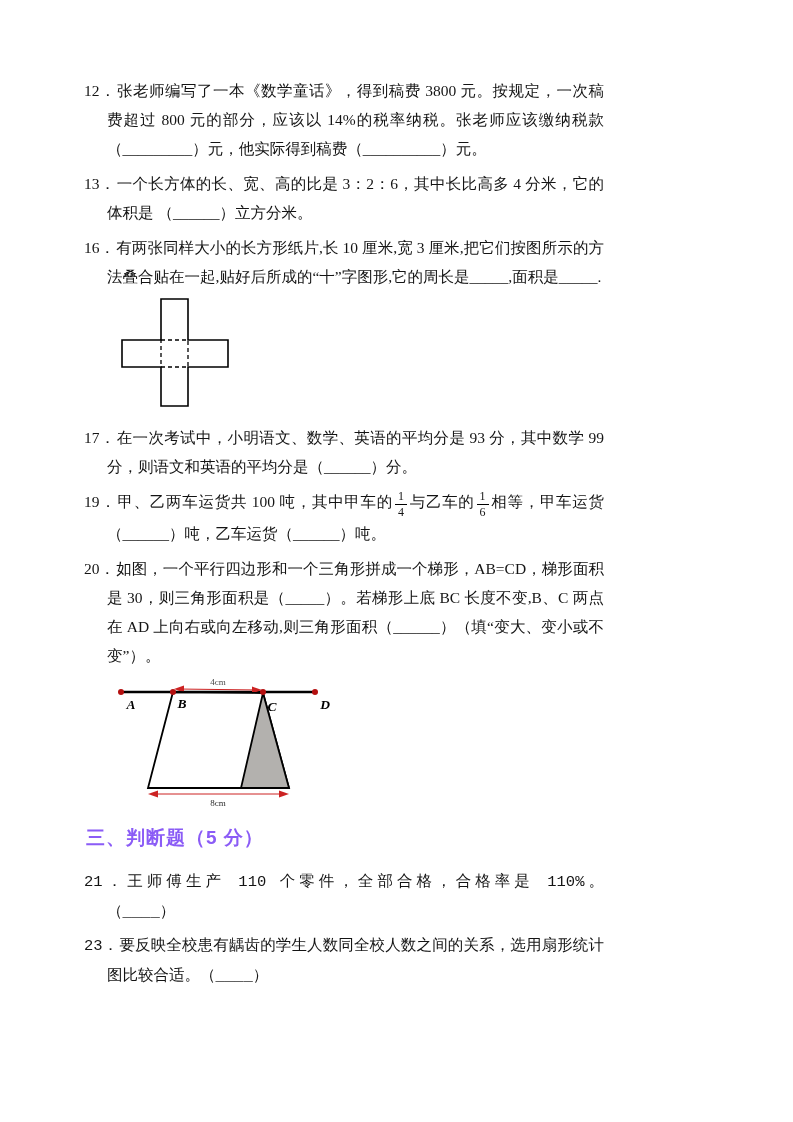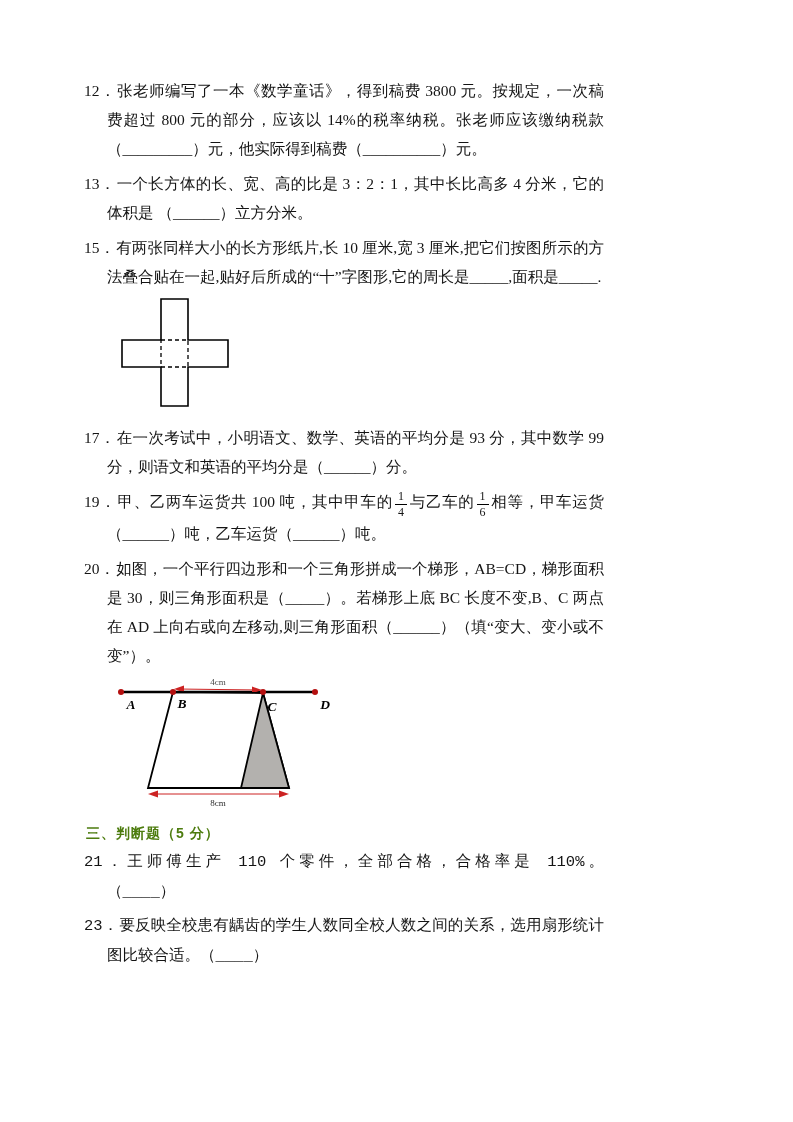--- a/index.html
+++ b/index.html
@@ -16,38 +16,38 @@
   .judge{line-height:30px;margin-bottom:4px;font-family:Liberation Mono, monospace;}
   .frac{display:inline-block;vertical-align:-0.55em;text-align:center;line-height:1;margin:0 2px;text-indent:0;}
   .frac .fn{display:block;font-size:12px;line-height:1.12;padding:0 3px;border-bottom:1px solid #000;}
   .frac .fd{display:block;font-size:12px;line-height:1.2;padding:0 3px;}
   .frac.it{font-style:italic;}
   figure{margin:0;padding:0;}
   .fig-cross{margin:0 0 10px 36px;}
   .fig-trap{margin:6px 0 0 26px;}
   .section-heading{
     font-family:"Liberation Sans","DejaVu Sans",sans-serif;
-    font-size:14px;font-weight:700;color:#4d7c0f;
-    margin:10px 0 4px 2px;letter-spacing:1px;
+    font-size:19px;font-weight:700;color:#8b5cf6;
+    margin:10px 0 16px 2px;letter-spacing:1px;
   }
   .ptlabel{font-family:"Liberation Serif","DejaVu Serif",serif;font-weight:700;font-style:italic;}
 </style>
 </head>
 <body>
 
 <div class="page">
   <div class="content">
 
     <div class="q"><span class="qnum">12．</span><span>张老师编写了一本《数学童话》，得到稿费 3800 元。按规定，一次稿费超过 800 元的部分，应该以 14%的税率纳税。张老师应该缴纳税款（_________）元，他实际得到稿费（__________）元。</span></div>
 
-    <div class="q"><span class="qnum">13．</span><span>一个长方体的长、宽、高的比是 3：2：1，其中长比高多 4 分米，它的体积是 （______）立方分米。</span></div>
+    <div class="q"><span class="qnum">13．</span><span>一个长方体的长、宽、高的比是 3：2：6，其中长比高多 4 分米，它的体积是 （______）立方分米。</span></div>
 
 
 
-    <div class="q"><span class="qnum">15．</span><span>有两张同样大小的长方形纸片,长 10 厘米,宽 3 厘米,把它们按图所示的方法叠合贴在一起,贴好后所成的“十”字图形,它的周长是_____,面积是_____.</span></div>
+    <div class="q"><span class="qnum">16．</span><span>有两张同样大小的长方形纸片,长 10 厘米,宽 3 厘米,把它们按图所示的方法叠合贴在一起,贴好后所成的“十”字图形,它的周长是_____,面积是_____.</span></div>
 
     <figure class="fig-cross">
       <svg width="112" height="112" viewBox="-2 -2 112 112">
         <path d="M39 0 H66 V41 H106 V68 H66 V107 H39 V68 H0 V41 H39 Z" fill="none" stroke="#000" stroke-width="1.6"></path>
         <path d="M39 41 H66 V68 H39 Z" fill="none" stroke="#000" stroke-width="1.3" stroke-dasharray="4 3"></path>
       </svg>
     </figure>
 
     <div class="q"><span class="qnum">17．</span><span>在一次考试中，小明语文、数学、英语的平均分是 93 分，其中数学 99 分，则语文和英语的平均分是（______）分。</span></div>
 

